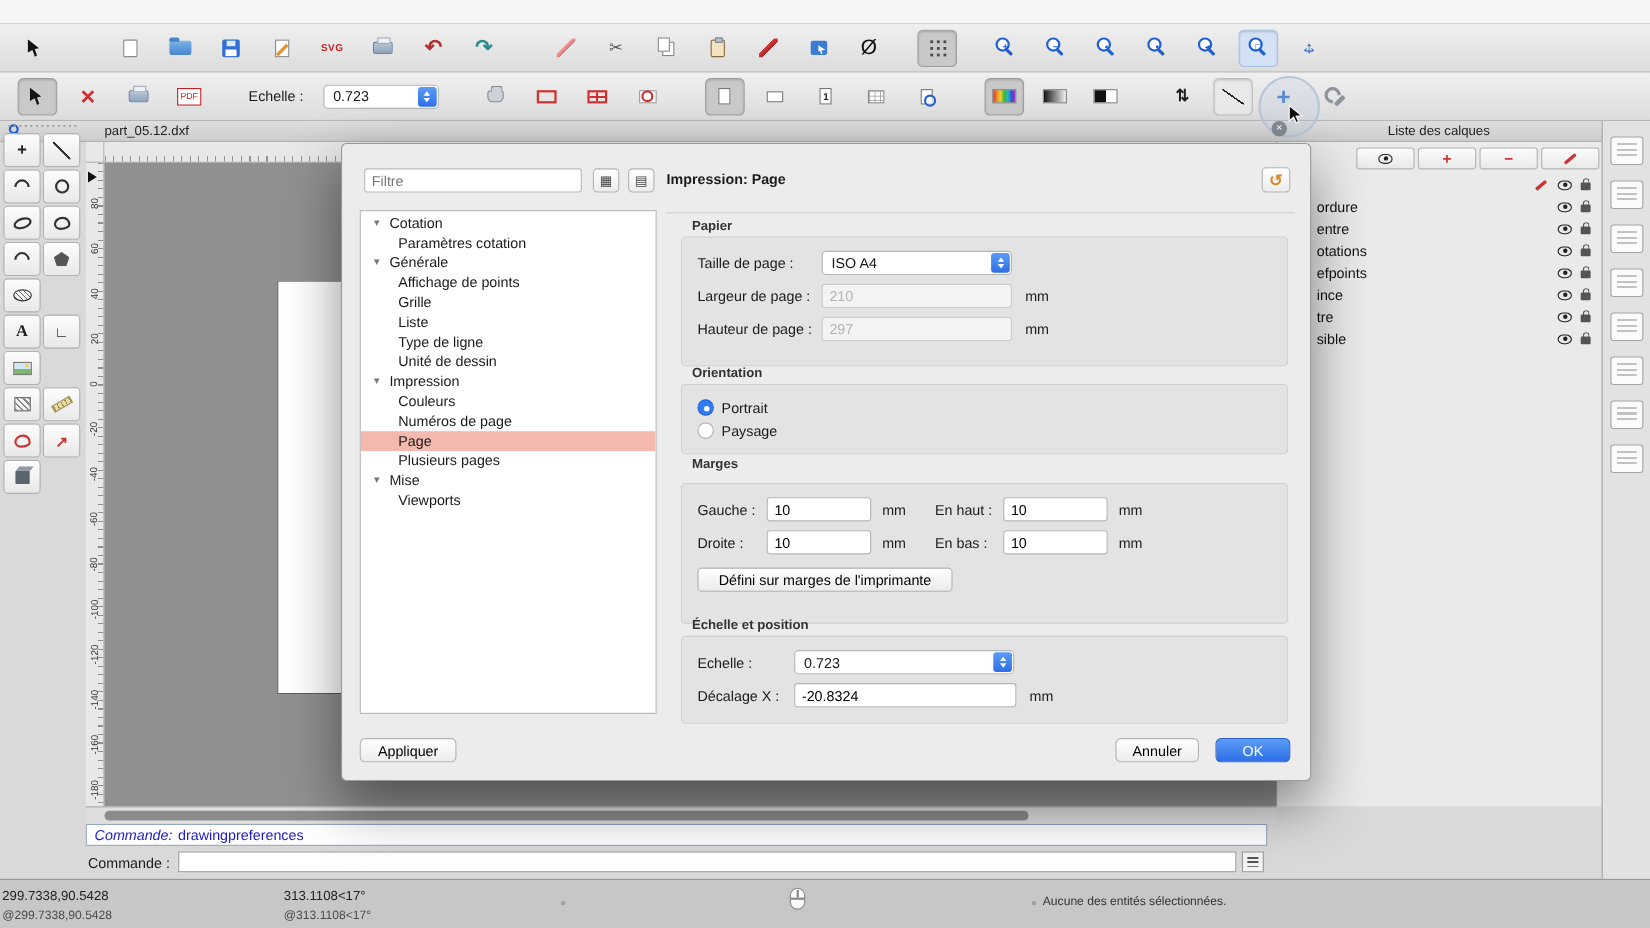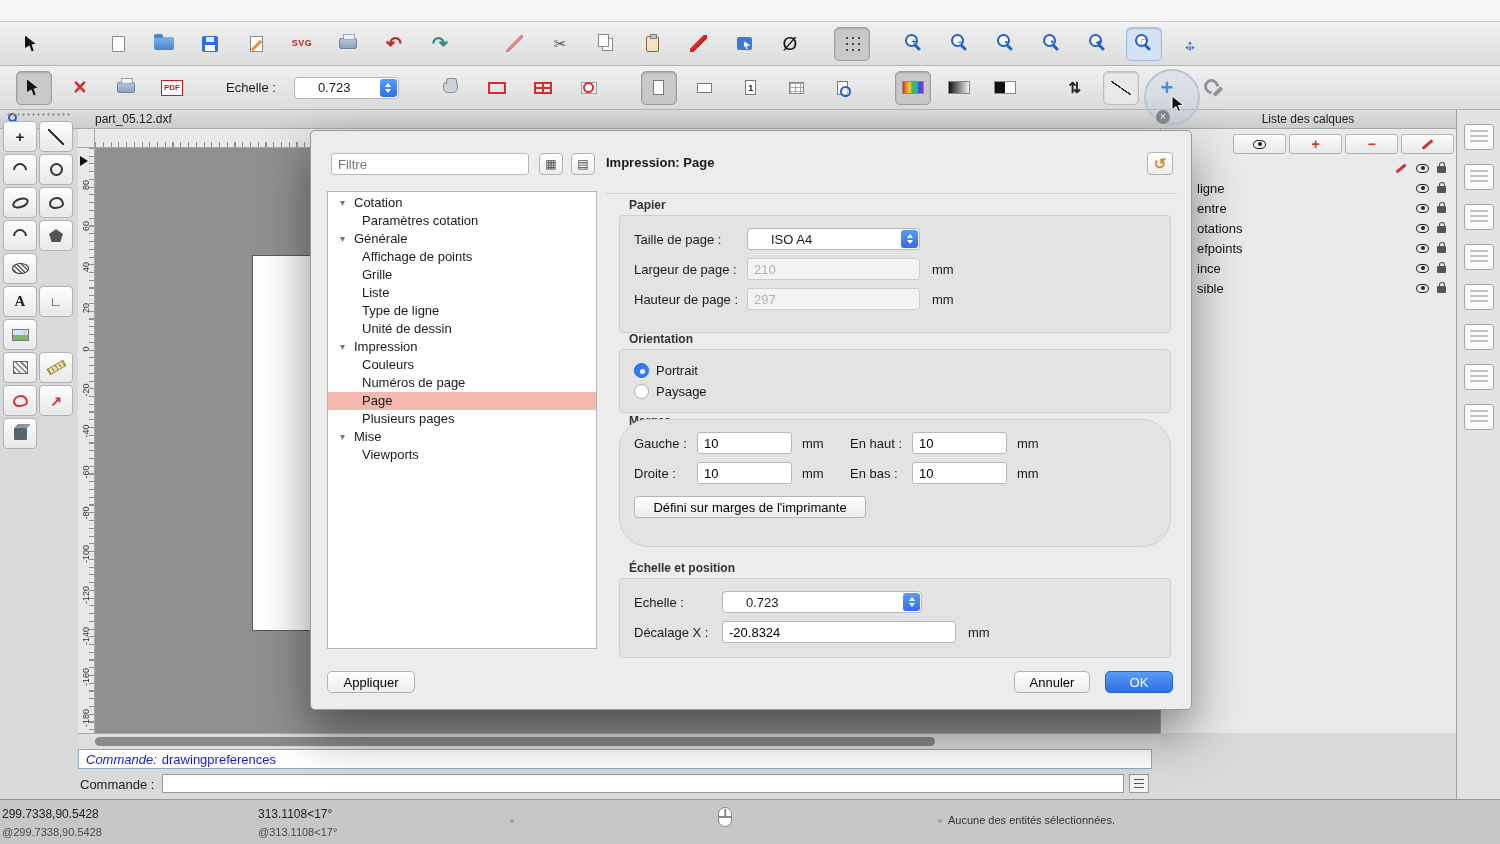--- a/index.html
+++ b/index.html
@@ -104,28 +104,28 @@
     background:#8e949c; transform:rotate(45deg); border-radius:1px; }
 
   
   .i-svg-export-icon .glyph { color:#c42222; font-weight:800; font-size:9px; letter-spacing:.5px;text-align:center; }
   .i-undo-icon .glyph { color:#b03030; font-size:19px; font-weight:700; }
   .i-redo-icon .glyph { color:#2e8b8b; font-size:19px; font-weight:700; }
   .i-cut-icon .glyph { color:#555; font-size:15px; }
   .i-no-fill-icon .glyph { color:#111; font-size:19px; }
   .i-close-drawing-icon .glyph { color:#d03030; font-size:23px; font-weight:700; line-height:.8; }
   .i-pdf-export-icon .glyph { color:#c42222; border:1px solid #c42222; background:#fff;
-    font-size:8px; font-weight:700; padding:3px 2px; }
+    font-size:8px; font-weight:400; padding:3px 2px; }
   .i-auto-fit-icon .glyph { color:#222; font-size:15px; font-weight:700; }
   .i-crosshair-icon .glyph { color:#2f6fd6; font-size:22px; font-weight:700; }
 
   
   .tb2-label { font-size:13px; margin-left:26px; margin-right:8px; }
   .mselect { position:relative; height:22px; background:#fff; border:1px solid #b6b6b6; border-radius:4px;
-    display:flex; align-items:center; padding-left:23px; font-size:13px; }
+    display:flex; align-items:center; padding-left:8px; font-size:13px; }
   .mselect .stepper { position:absolute; right:1px; top:1px; bottom:1px; width:17px; border-radius:3px;
     background:linear-gradient(#5a9bf8,#2e6fe6); display:flex; flex-direction:column; align-items:center; justify-content:center; }
   .mselect .stepper::before { content:''; border:3.5px solid transparent; border-bottom:4.5px solid #fff; margin-bottom:1px; }
   .mselect .stepper::after { content:''; border:3.5px solid transparent; border-top:4.5px solid #fff; margin-top:1px; }
   .scale-select { width:105px; }
 
   
   .strip { position:absolute; left:0; top:110px; width:1500px; height:19px;
     background:linear-gradient(#dedede,#cdcdcd); border-bottom:1px solid #a8a8a8; }
   .doc-tab { position:absolute; left:95px; width:1065px; text-align:left; font-size:12px; line-height:18px; color:#222; }
@@ -278,29 +278,29 @@
   .titem .chev { color:#777; font-size:10px; margin-right:5px; width:9px; }
   .titem .chev::before { content:"▾"; }
   .titem.lvl1 { padding-left:34px; }
   .titem.selected { background:#f3b9ae; }
   .grp-label { position:absolute; left:318px; font-size:12px; color:#333;font-weight:bold; }
   .lb-paper { top:67px; } .lb-orient { top:201px; } .lb-margins { top:283px; } .lb-scale { top:430px; }
   .grp { position:absolute; left:308px; width:552px; background:#e3e3e3; border:1px solid #d0d0d0;
     border-radius:4px; padding:12px 14px; }
   .g-paper { top:84px; height:118px; }
   .g-orient { top:218px; height:64px; padding-top:11px; }
-  .g-margins { top:288px; height:128px;border-radius:29px; }
+  .g-margins { top:308px; height:128px; }
   .g-scale { top:447px; height:80px; }
   .frow { display:flex; align-items:center; margin-bottom:8px; font-size:13px; }
   .pl { width:113px; }
   .sl { width:88px; }
   .unit { margin-left:12px; }
   .tin { height:22px; border:1px solid #b6b6b6; border-radius:3px; background:#fff; font-size:13px;
     font-family:inherit; padding:0 6px; }
-  .w173 { width:173px; } .w95 { width:95px; } .w200 { width:200px; } .w202 { width:234px; }
+  .w173 { width:173px; } .w95 { width:95px; } .w200 { width:200px; } .w202 { width:202px; }
   .tin:disabled { background:#f3f3f3; color:#b2b2b2; border-color:#cccccc; }
   .ml { width:63px; } .ml2 { width:62px; margin-left:18px; }
   .unit2 { margin-left:10px; width:30px; }
   .radio-row { display:flex; align-items:center; height:19px; margin-bottom:2px; }
   .radio { width:15px; height:15px; border:1px solid #b0b0b0; border-radius:50%; background:#fff;
     position:relative; margin-right:7px; }
   .radio-row.selected .radio { background:#2f7cf6; border-color:#2465d6; }
   .radio-row.selected .radio::after { content:''; position:absolute; left:5px; top:5px; width:5px; height:5px;
     background:#fff; border-radius:50%; }
   .pbtn { margin-top:4px; width:232px; height:22px; background:linear-gradient(#fff,#ebebeb);
@@ -749,21 +749,21 @@
     </div>
     <div class="lrows">
       <div class="lrow current">
           <span class="lname"></span>
           <span class="lspace"></span>
           <span class="lpencil"></span>
           <span class="leye"></span>
           <span class="llock"></span>
         </div>
         <div class="lrow i-ordure">
-          <span class="lname">ligne</span>
+          <span class="lname">ordure</span>
           <span class="lspace"></span>
           <span class="lpencil"></span>
           <span class="leye"></span>
           <span class="llock"></span>
         </div>
         <div class="lrow i-entre">
           <span class="lname">entre</span>
           <span class="lspace"></span>
           <span class="lpencil"></span>
           <span class="leye"></span>
@@ -778,20 +778,27 @@
         </div>
         <div class="lrow i-efpoints">
           <span class="lname">efpoints</span>
           <span class="lspace"></span>
           <span class="lpencil"></span>
           <span class="leye"></span>
           <span class="llock"></span>
         </div>
         <div class="lrow i-ince">
           <span class="lname">ince</span>
+          <span class="lspace"></span>
+          <span class="lpencil"></span>
+          <span class="leye"></span>
+          <span class="llock"></span>
+        </div>
+        <div class="lrow i-tre">
+          <span class="lname">tre</span>
           <span class="lspace"></span>
           <span class="lpencil"></span>
           <span class="leye"></span>
           <span class="llock"></span>
         </div>
         <div class="lrow i-sible">
           <span class="lname">sible</span>
           <span class="lspace"></span>
           <span class="lpencil"></span>
           <span class="leye"></span>

